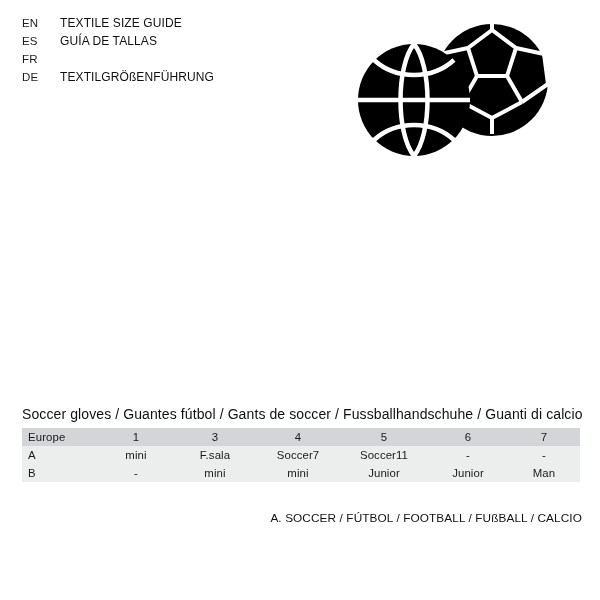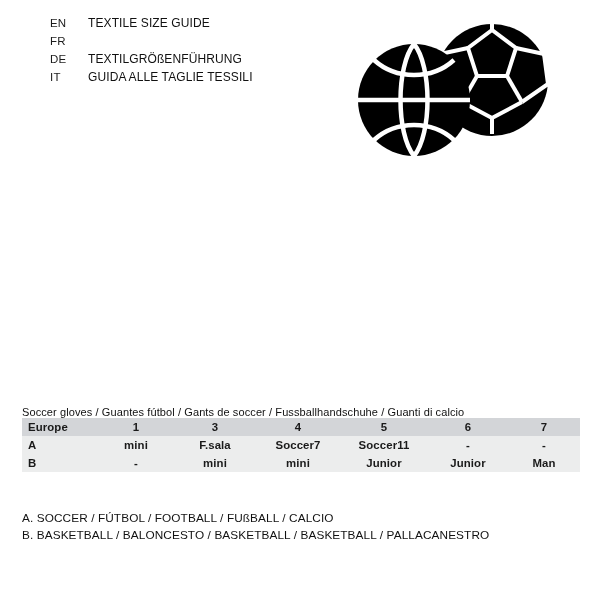--- a/index.html
+++ b/index.html
@@ -33,21 +33,20 @@
     align-items: baseline;
     height: 18px;
     line-height: 18px;
   }
   .legend-code {
     width: 38px;
     font-size: 11.5px;
     letter-spacing: 0.2px;
     color: #1c1c1c;
     flex: 0 0 38px;
-    margin-left: 28px;
   }
   .legend-text {
     font-size: 12px;
     letter-spacing: 0.1px;
     color: #111111;
     white-space: nowrap;
   }
 
   
   .artwork {
@@ -62,36 +61,36 @@
   }
 
   
   .table-block {
     position: absolute;
     left: 22px;
     top: 406px;
     width: 558px;
   }
   .table-title {
-    font-size: 11px;
+    font-size: 14px;
     font-weight: normal;
     letter-spacing: 0.1px;
     color: #111111;
-    margin-bottom: 0;
+    margin-bottom: 6px;
     white-space: nowrap;
   }
   table.size-table {
     border-collapse: collapse;
     width: 558px;
     table-layout: fixed;
   }
   table.size-table td,
   table.size-table th {
     font-size: 11.4px;
-    font-weight: bold;
+    font-weight: normal;
     color: #1a1a1a;
     height: 18px;
     padding: 0;
     text-align: center;
     vertical-align: middle;
     letter-spacing: 0.1px;
     margin-left: 12px;
   }
   table.size-table tr.head-row td {
     background: #d3d5d8;
@@ -118,42 +117,43 @@
     left: 22px;
     top: 510px;
     width: 560px;
   }
   .footnote {
     font-size: 11.8px;
     line-height: 17px;
     color: #111111;
     letter-spacing: 0.1px;
     white-space: nowrap;
+    text-align: right;
   }
 </style>
 </head>
 <body>
 
 <div class="page">
 
   <div class="legend">
     <div class="legend-row">
       <span class="legend-code">EN</span>
       <span class="legend-text">TEXTILE SIZE GUIDE</span>
     </div>
     <div class="legend-row">
+      <span class="legend-code">ES</span>
+      <span class="legend-text">GUÍA DE TALLAS</span>
+    </div>
+    <div class="legend-row">
       <span class="legend-code">FR</span>
     </div>
     <div class="legend-row">
       <span class="legend-code">DE</span>
       <span class="legend-text">TEXTILGRÖßENFÜHRUNG</span>
-    </div>
-    <div class="legend-row">
-      <span class="legend-code">IT</span>
-      <span class="legend-text">GUIDA ALLE TAGLIE TESSILI</span>
     </div>
   </div>
 
   <div class="artwork">
     <svg width="208" height="150" viewBox="0 0 208 150" xmlns="http://www.w3.org/2000/svg" aria-hidden="true">
       <g>
         <circle cx="140" cy="58" r="56" fill="#000000"></circle>
         <g fill="none" stroke="#ffffff" stroke-width="4">
           <path d="M140 8 L116 26 L125 54 L155 54 L164 26 Z"></path>
           <path d="M116 26 L88 32"></path>
@@ -221,16 +221,15 @@
           <td>Junior</td>
           <td>Junior</td>
           <td>Man</td>
         </tr>
       </tbody>
     </table>
   </div>
 
   <div class="footnotes">
     <div class="footnote">A. SOCCER / FÚTBOL / FOOTBALL / FUßBALL / CALCIO</div>
-    <div class="footnote">B. BASKETBALL / BALONCESTO / BASKETBALL / BASKETBALL / PALLACANESTRO</div>
   </div>
 
 </div>
 
 </body></html>

